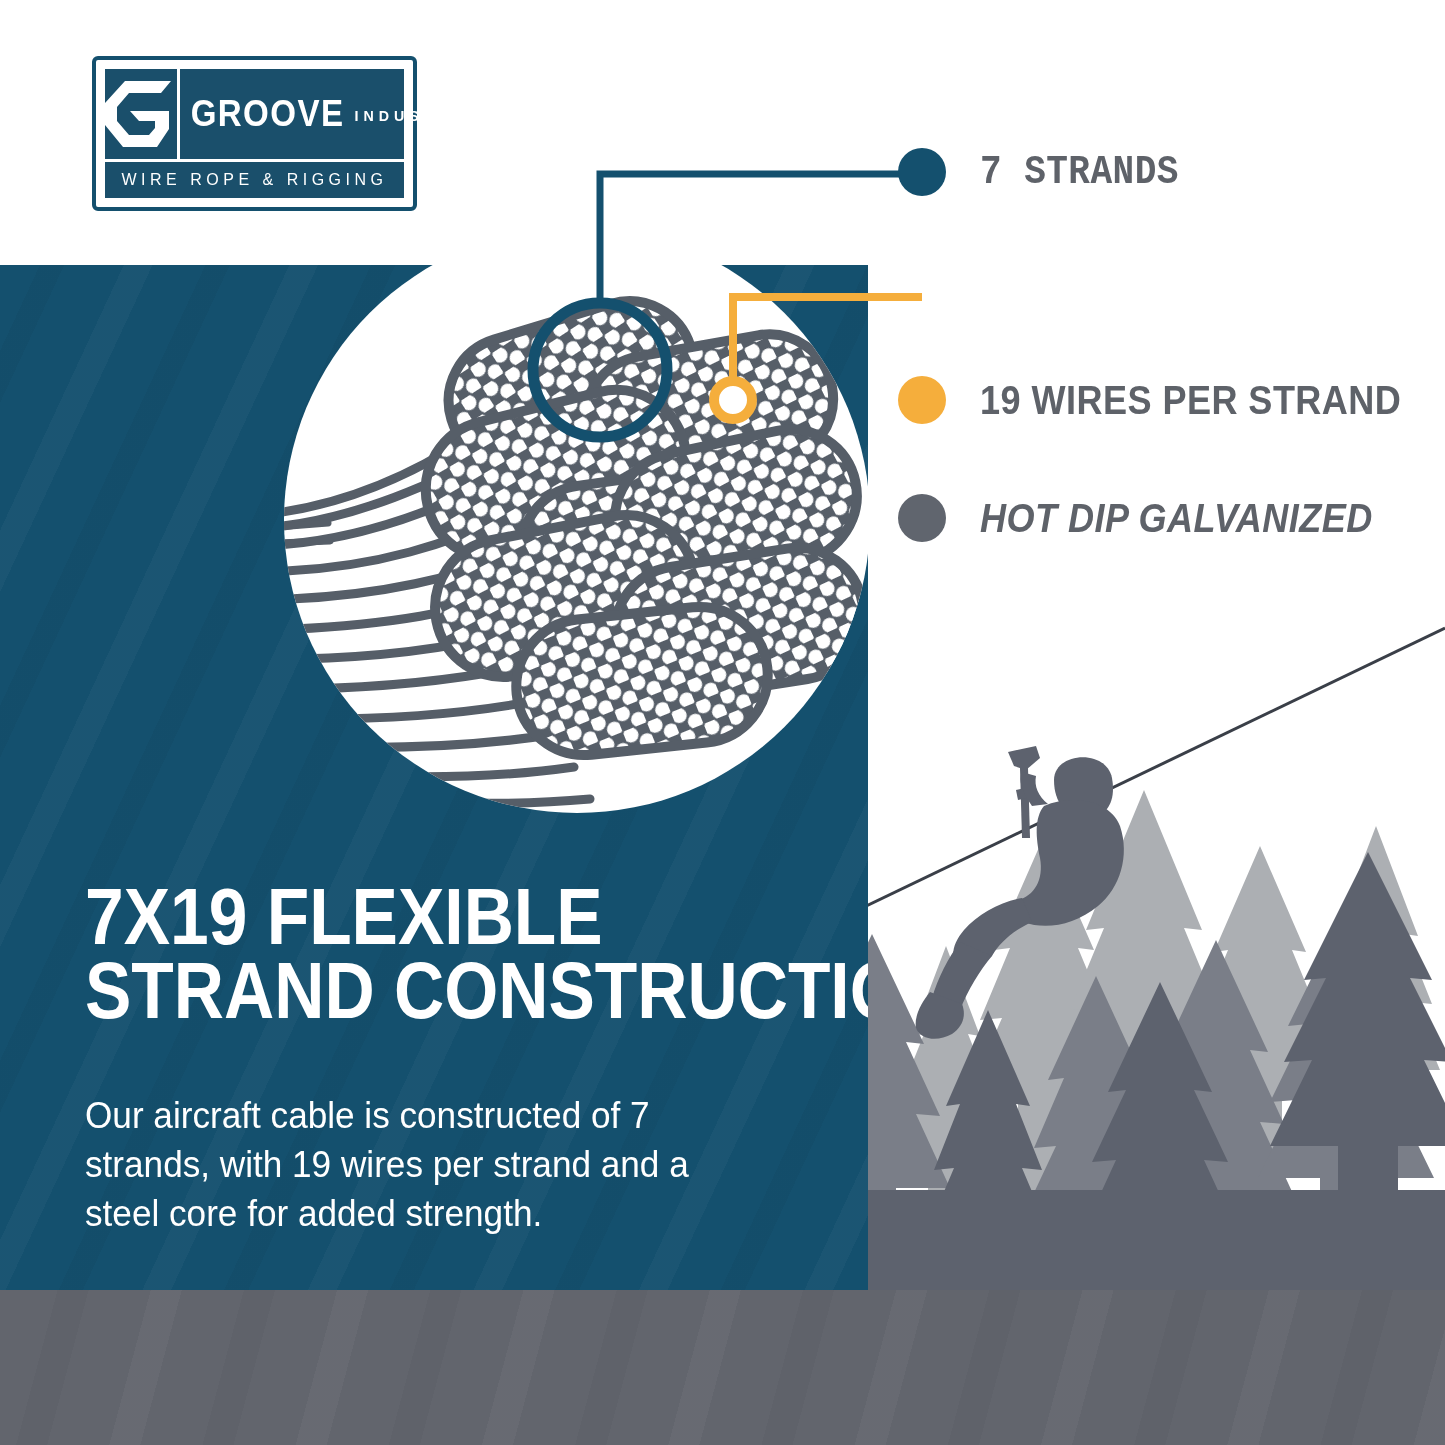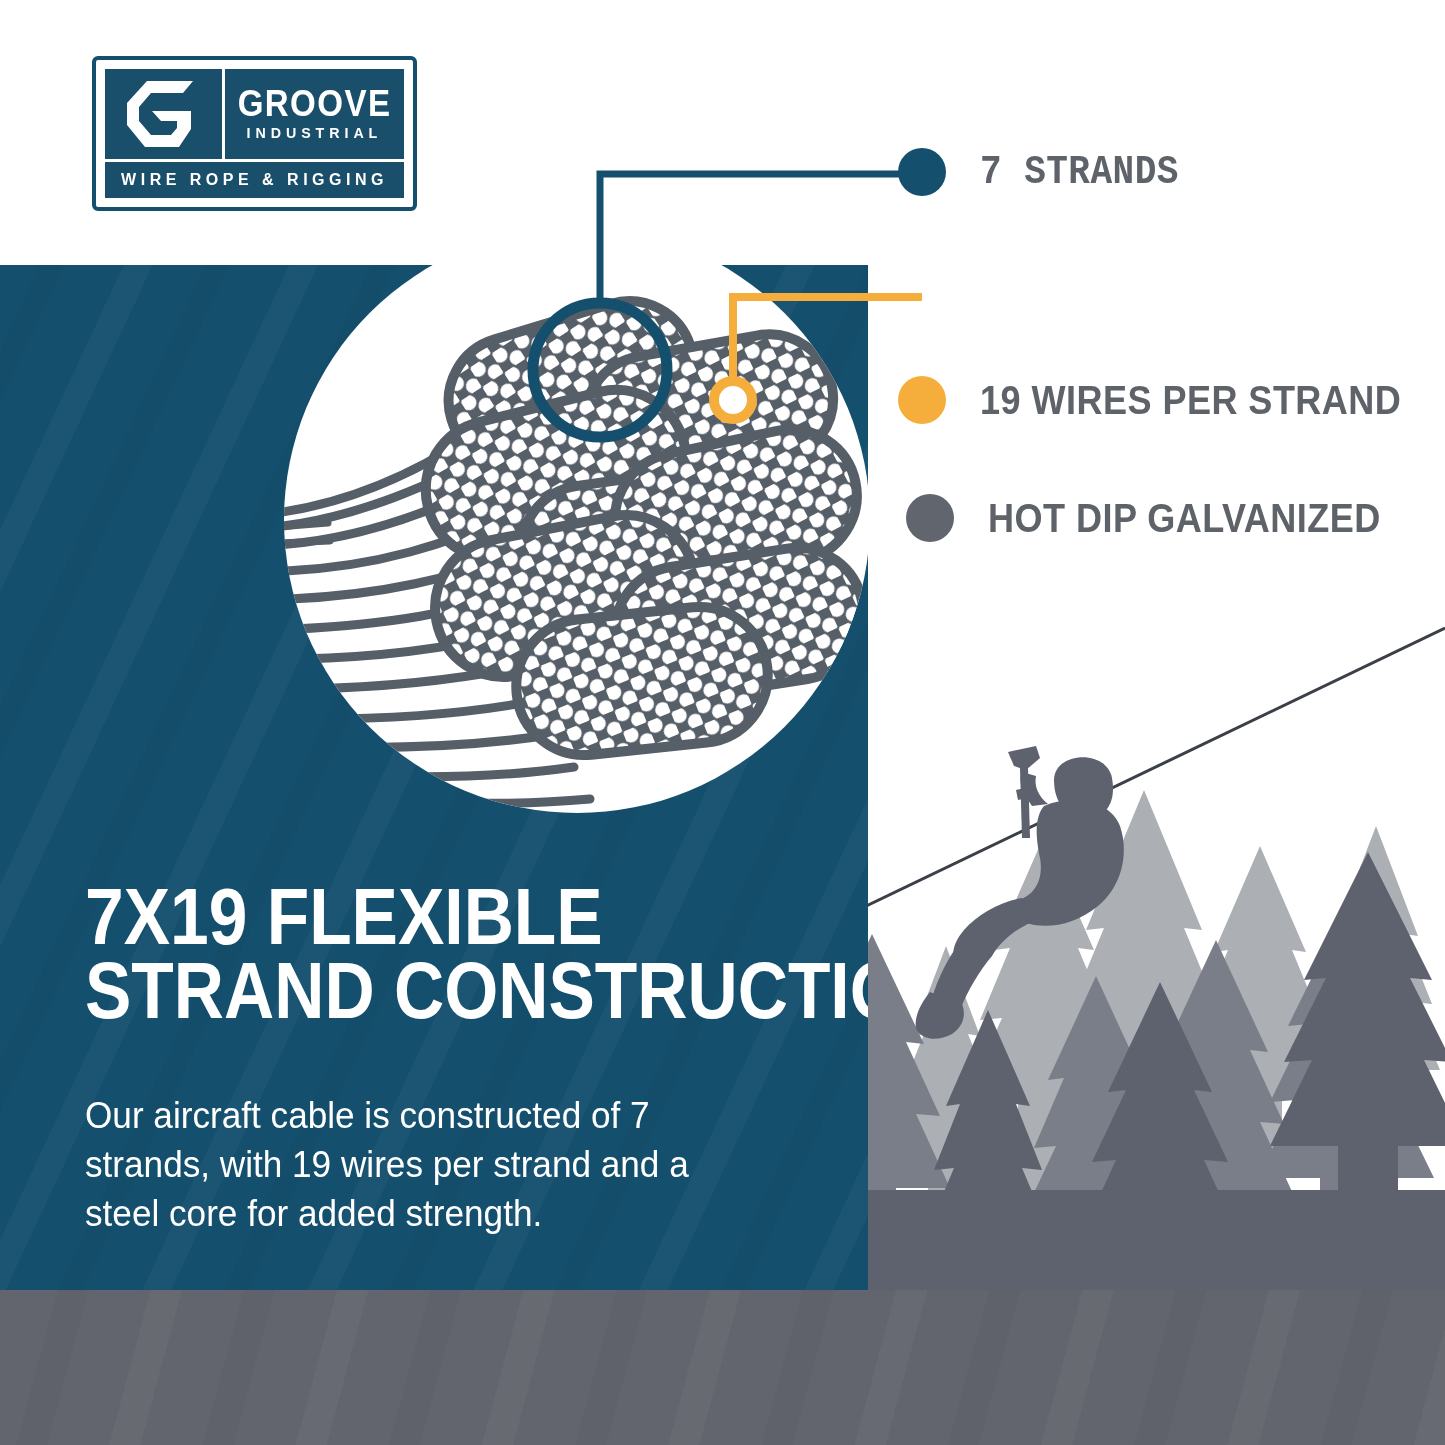--- a/index.html
+++ b/index.html
@@ -11,30 +11,30 @@
   .logo-box{position:absolute;left:92px;top:56px;width:325px;height:155px;
             border:4px solid #14506e;border-radius:6px;background:#ffffff;
             box-sizing:border-box;padding:6px;}
   .logo-inner{width:100%;height:100%;background:#1a4f6b;border-radius:3px;
               display:flex;flex-direction:column;box-sizing:border-box;
               border:3px solid #ffffff;}
   .logo-top{flex:1 1 auto;display:flex;align-items:center;min-height:0;}
   .logo-mark{width:40%;display:flex;align-items:center;justify-content:center;
              border-right:3px solid #ffffff;height:100%;box-sizing:border-box;}
   .logo-mark svg{width:72px;height:66px;display:block;}
-  .logo-words{flex:1;display:flex;flex-direction:column;align-items:center;
+  .logo-words{flex:1;display:flex;flex-direction:row;align-items:center;
               justify-content:center;padding:0 4px;}
   .logo-name{color:#ffffff;font-weight:bold;font-size:36px;line-height:.92;
              letter-spacing:1.5px;font-family:"Liberation Sans",sans-serif;
              transform:scaleX(.92);transform-origin:center;}
   .logo-sub{color:#ffffff;font-weight:bold;font-size:15px;letter-spacing:5.2px;
             margin-top:4px;transform:scaleX(.95);}
   .logo-bottom{height:36px;border-top:3px solid #ffffff;display:flex;
                align-items:center;justify-content:center;}
-  .logo-tag{color:#ffffff;font-weight:bold;font-size:16px;letter-spacing:4.5px;}
+  .logo-tag{color:#ffffff;font-weight:normal;font-size:16px;letter-spacing:4.5px;}
 
   
   .blue-panel{position:absolute;left:0;top:265px;width:868px;height:1025px;
               background:#14506e;overflow:hidden;}
   .blue-panel .stripes{position:absolute;inset:-40%;
        background:repeating-linear-gradient(115deg,
           rgba(255,255,255,.030) 0px, rgba(255,255,255,.030) 26px,
           rgba(255,255,255,0) 26px, rgba(255,255,255,0) 74px,
           rgba(0,0,0,.035) 74px, rgba(0,0,0,.035) 96px,
           rgba(255,255,255,0) 96px, rgba(255,255,255,0) 150px);}
@@ -49,21 +49,21 @@
 
   
   .callouts{position:absolute;left:898px;top:148px;width:520px;}
   .callout{position:absolute;display:flex;align-items:center;}
   .callout .dot{width:48px;height:48px;border-radius:50%;flex:0 0 auto;}
   .callout .ctext{margin-left:34px;color:#5e6269;font-weight:bold;
                   font-size:41px;letter-spacing:.5px;white-space:nowrap;
                   transform:scaleX(.88);transform-origin:left center;}
   #co0{left:0;top:0;font-family:Liberation Mono, monospace;}
   #co1{left:0;top:228px;}
-  #co2{left:8px;top:346px;}
+  #co2{left:0;top:346px;font-style:italic;}
 
   
   .headline{position:absolute;left:85px;top:880px;width:760px;color:#ffffff;
             font-weight:bold;font-size:79px;line-height:.94;letter-spacing:0px;
             transform:scaleX(.88);transform-origin:left top;}
   .headline div{white-space:nowrap;}
   .body-copy{position:absolute;left:85px;top:1092px;width:660px;color:#ffffff;
              font-size:37px;line-height:1.32;transform:scaleX(.95);
              transform-origin:left top;}
 

